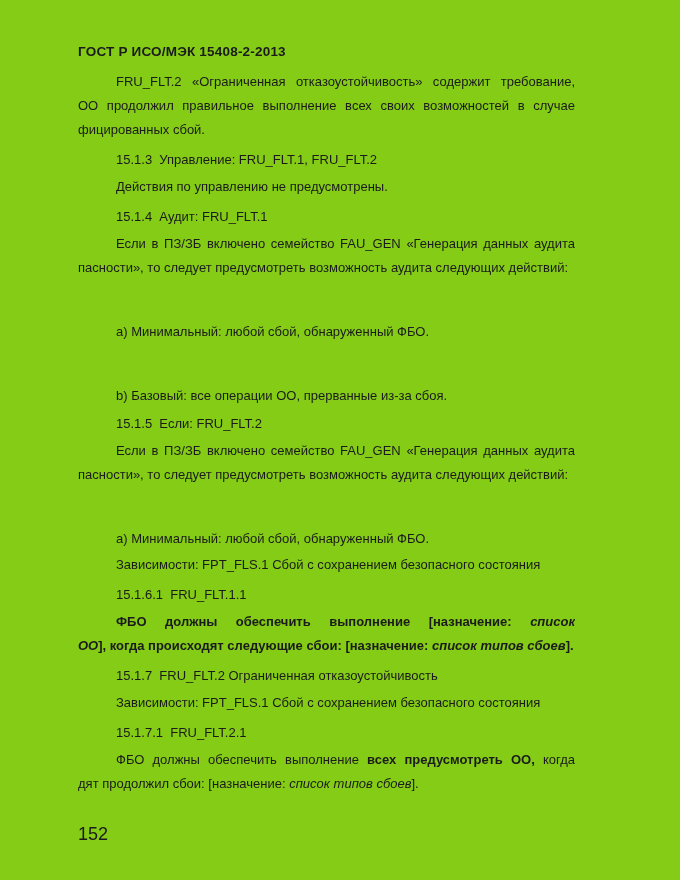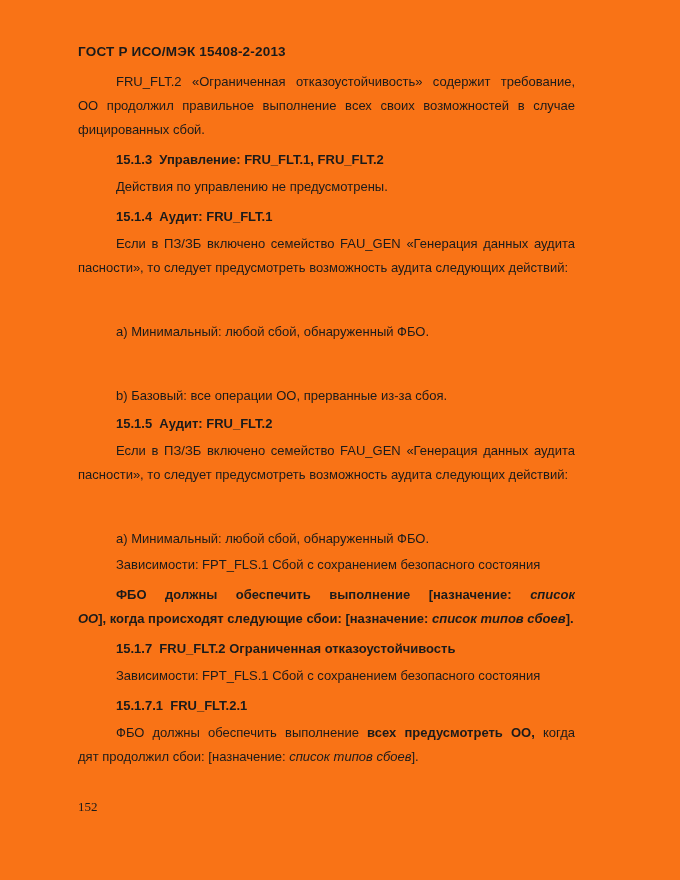--- a/index.html
+++ b/index.html
@@ -7,21 +7,21 @@
   body {
     width: 680px;
     height: 880px;
     overflow: hidden;
     font-family: "Liberation Sans", "DejaVu Sans", sans-serif;
     color: #1b1b1b;
   }
   .page {
     width: 680px;
     height: 880px;
-    background: #f97316;
+    background: #84cc16;
     padding: 40px 105px 0 78px; 
     position: relative;
   }
   .running-head {
     font-size: 13.5px;
     font-weight: bold;
     line-height: 24px;
     height: 24px;
     margin-bottom: 6px;
     letter-spacing: 0.2px;
@@ -31,30 +31,29 @@
   .line {
     font-size: 13px;
     line-height: 24px;
     height: 24px;
     white-space: pre-wrap;
     overflow: hidden;
   }
   .line.ind { padding-left: 38px; }
   .line.j   { text-align: justify; text-align-last: justify; }
   .block          { margin-bottom: 6px; }
-  .block--heading { margin-top: 4px; margin-bottom: 3px; font-weight: bold; }
+  .block--heading { margin-top: 4px; margin-bottom: 3px; font-weight: normal; }
   .block--item    { margin-bottom: 2px; margin-top: 40px; }
   .block--bold    { font-weight: bold; }
   .b { font-weight: bold; }
   .i { font-style: italic; }
   .page-number {
-    font-size: 13px;
+    font-size: 18px;
     line-height: 24px;
     margin-top: 26px;
-    font-family: Liberation Serif, serif;
   }
 </style>
 </head>
 <body>
 
 <div class="page">
   <div class="running-head">ГОСТ Р ИСО/МЭК 15408-2-2013</div>
 
   <div class="content">
       <div class="block block--paragraph">
@@ -75,31 +74,34 @@
         <div class="line j ind"><span>Если в ПЗ/ЗБ включено семейство FAU_GEN «Генерация данных аудита безо-</span></div>
         <div class="line"><span>пасности», то следует предусмотреть возможность аудита следующих действий:</span></div>
       </div>
       <div class="block block--item">
         <div class="line ind"><span>a) Минимальный: любой сбой, обнаруженный ФБО.</span></div>
       </div>
       <div class="block block--item">
         <div class="line ind"><span>b) Базовый: все операции ОО, прерванные из-за сбоя.</span></div>
       </div>
       <div class="block block--heading">
-        <div class="line ind"><span>15.1.5  Аудит: FRU_FLT.2</span></div>
+        <div class="line ind"><span>15.1.5  Если: FRU_FLT.2</span></div>
       </div>
       <div class="block block--paragraph">
         <div class="line j ind"><span>Если в ПЗ/ЗБ включено семейство FAU_GEN «Генерация данных аудита безо-</span></div>
         <div class="line"><span>пасности», то следует предусмотреть возможность аудита следующих действий:</span></div>
       </div>
       <div class="block block--item">
         <div class="line ind"><span>a) Минимальный: любой сбой, обнаруженный ФБО.</span></div>
       </div>
       <div class="block block--paragraph">
         <div class="line ind"><span>Зависимости: FPT_FLS.1 Сбой с сохранением безопасного состояния</span></div>
+      </div>
+      <div class="block block--heading">
+        <div class="line ind"><span>15.1.6.1  FRU_FLT.1.1</span></div>
       </div>
       <div class="block block--bold">
         <div class="line j ind"><span class="b">ФБО должны обеспечить выполнение [назначение: </span><span class="b i">список возможностей</span></div>
         <div class="line"><span class="b i">ОО</span><span class="b">], когда происходят следующие сбои: [назначение: </span><span class="b i">список типов сбоев</span><span class="b">].</span></div>
       </div>
       <div class="block block--heading">
         <div class="line ind"><span>15.1.7  FRU_FLT.2 Ограниченная отказоустойчивость</span></div>
       </div>
       <div class="block block--paragraph">
         <div class="line ind"><span>Зависимости: FPT_FLS.1 Сбой с сохранением безопасного состояния</span></div>

